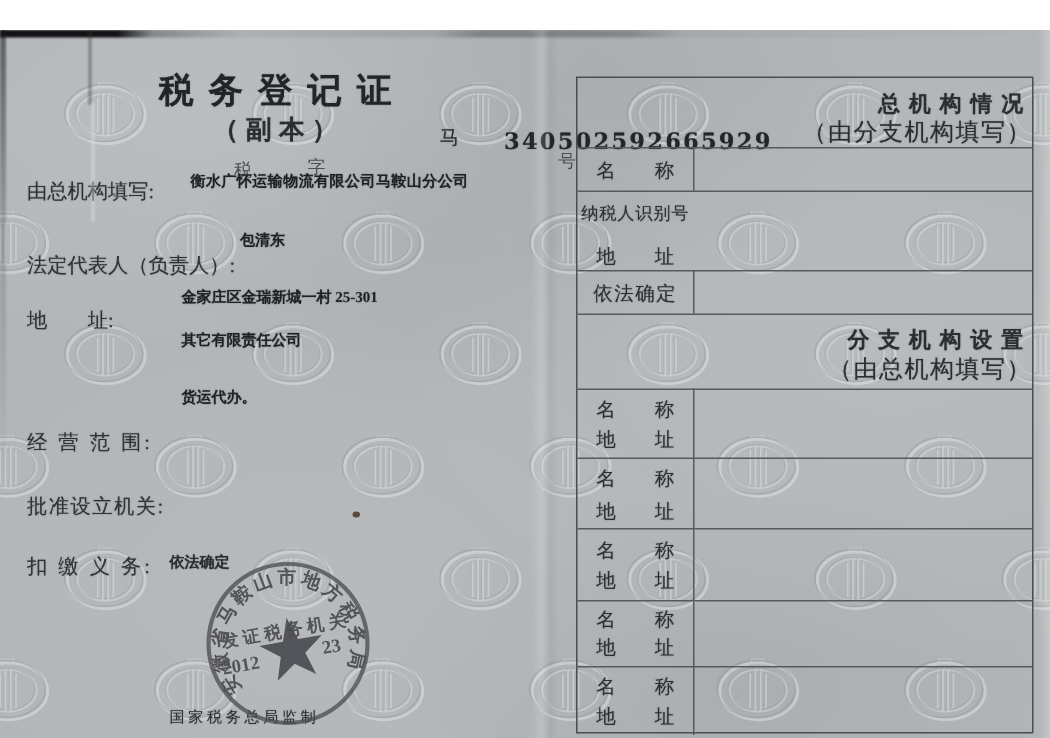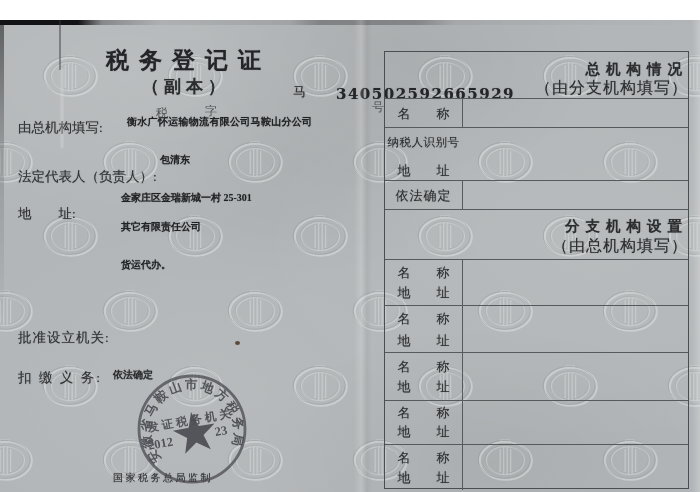--- a/index.html
+++ b/index.html
@@ -440,20 +440,21 @@
 
     <div class="abs ink f-value val val-rep">包清东</div>
     <div class="abs ink f-label lbl-rep">法定代表人（负责人）:</div>
 
     <div class="abs ink f-value val val-addr">金家庄区金瑞新城一村 25-301</div>
     <div class="abs ink f-label lbl-addr">地　　址:</div>
 
     <div class="abs ink f-value val val-regtype">其它有限责任公司</div>
 
     <div class="abs ink f-value val val-scope">货运代办。</div>
+    <div class="abs ink f-label lbl-scope">经 营 范 围:</div>
 
     <div class="abs ink f-label lbl-approval">批准设立机关:</div>
 
     <div class="abs ink f-label lbl-withhold">扣 缴 义 务:</div>
     <div class="abs ink f-value val-withhold">依法确定</div>
 
     <div class="abs ink footer-line">国家税务总局监制</div>
 
     <svg class="abs stamp" width="121" height="121" viewBox="0 0 121 121">
       <circle cx="60" cy="59" r="53" fill="none" stroke="#4a4a50" stroke-width="2.8" opacity="0.85"></circle>

